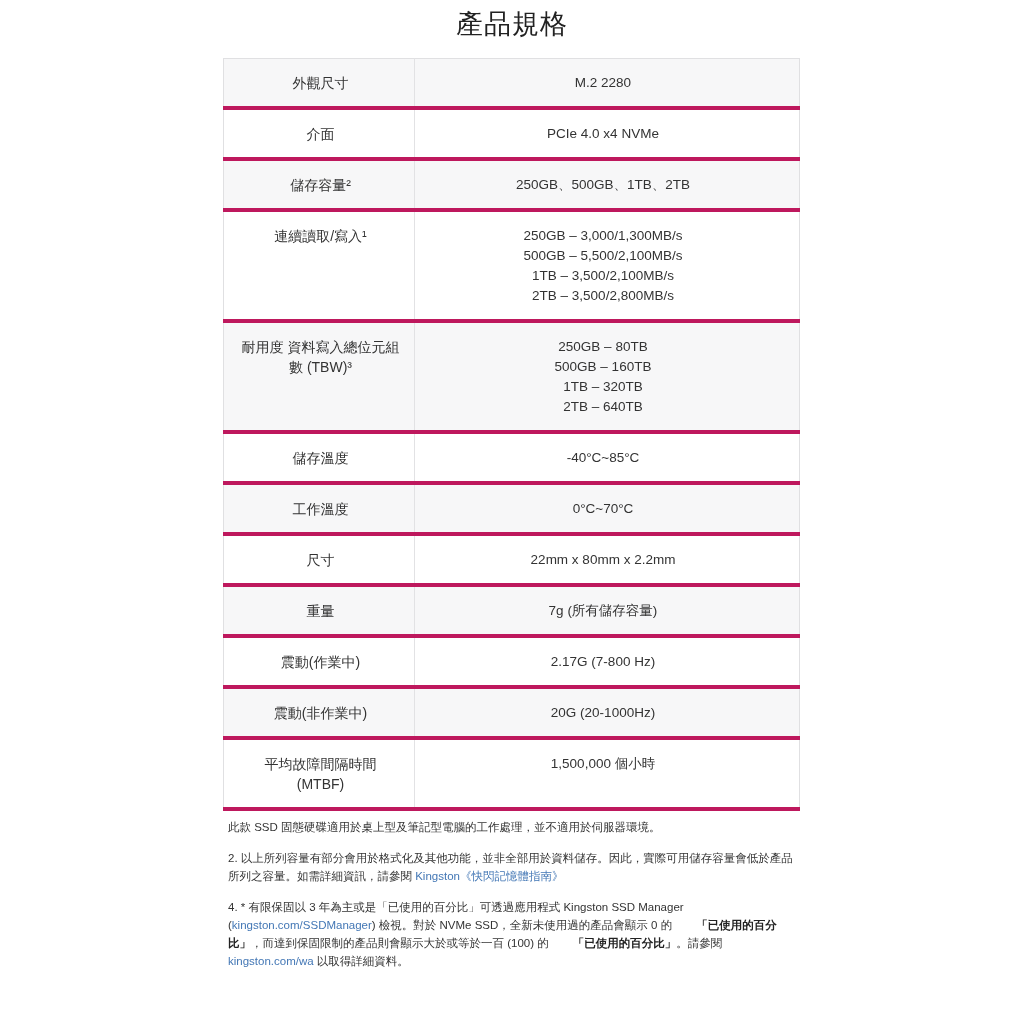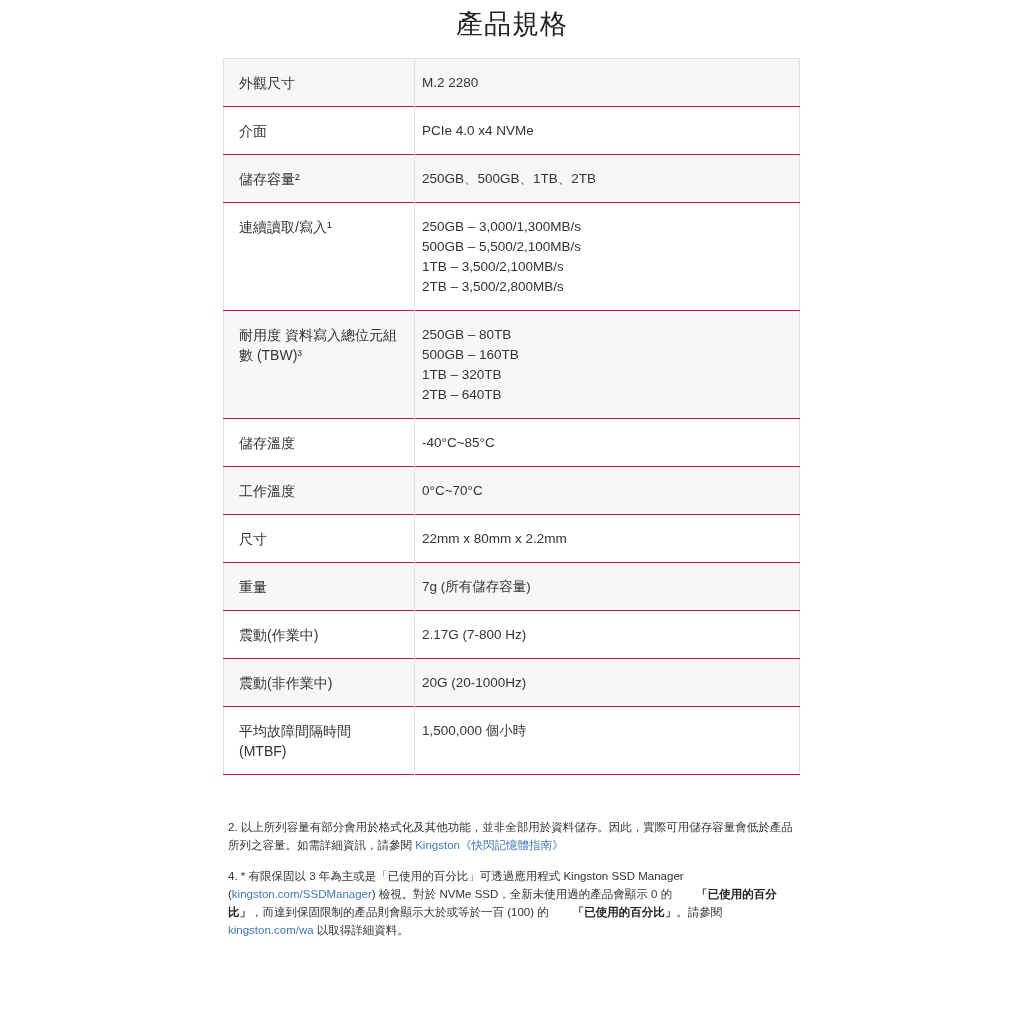--- a/index.html
+++ b/index.html
@@ -24,21 +24,21 @@
   }
 
   table.spec-table {
     position: absolute;
     left: 223px; top: 58px;
     width: 577px;
     border-collapse: collapse;
     border: 1px solid #e0e0e2;
     font-size: 13.5px;
   }
-  table.spec-table tr { border-bottom: 1px solid #be185d; }
+  table.spec-table tr { border-bottom: 4px solid #be185d; text-align: center; }
   table.spec-table tr:nth-child(odd) { background: #f7f7f8; }
   table.spec-table tr:nth-child(even) { background: #ffffff; }
   table.spec-table td {
     vertical-align: top;
     padding: 14px 15px 13px 15px;
     line-height: 20px;
   }
   table.spec-table td.label {
     width: 191px;
     border-right: 1px solid #e2e2e4;
@@ -148,19 +148,20 @@
         <tr>
           <td class="label">平均故障間隔時間 (MTBF)</td>
           <td class="value">
             <div>1,500,000 個小時</div>
           </td>
         </tr>
       </tbody>
   </table>
 
   <div class="notes">
+    <p>此款 SSD 固態硬碟適用於桌上型及筆記型電腦的工作處理，並不適用於伺服器環境。</p>
     <div>
         <p><span>2. 以上所列容量有部分會用於格式化及其他功能，並非全部用於資料儲存。因此，實際可用儲存容量會低於產品所列之容量。如需詳細資訊，請參閱 </span><a class="link">Kingston《快閃記憶體指南》</a></p>
         <p><span>4. * 有限保固以 3 年為主或是「已使用的百分比」可透過應用程式 Kingston SSD Manager (</span><a class="link">kingston.com/SSDManager</a><span>) 檢視。對於 NVMe SSD，全新未使用過的產品會顯示 0 的</span><strong>「已使用的百分比」</strong><span>，而達到保固限制的產品則會顯示大於或等於一百 (100) 的</span><strong>「已使用的百分比」</strong><span>。請參閱 </span><a class="link">kingston.com/wa</a><span> 以取得詳細資料。</span></p>
       </div>
   </div>
 
 </div>
 
 </body></html>

